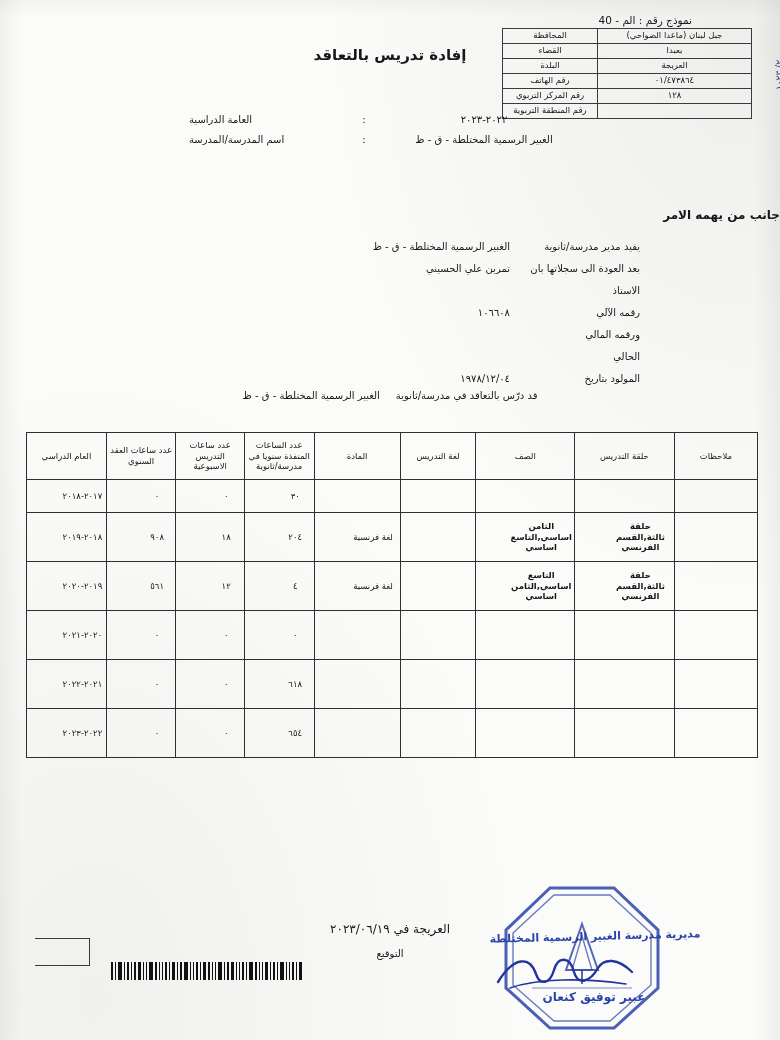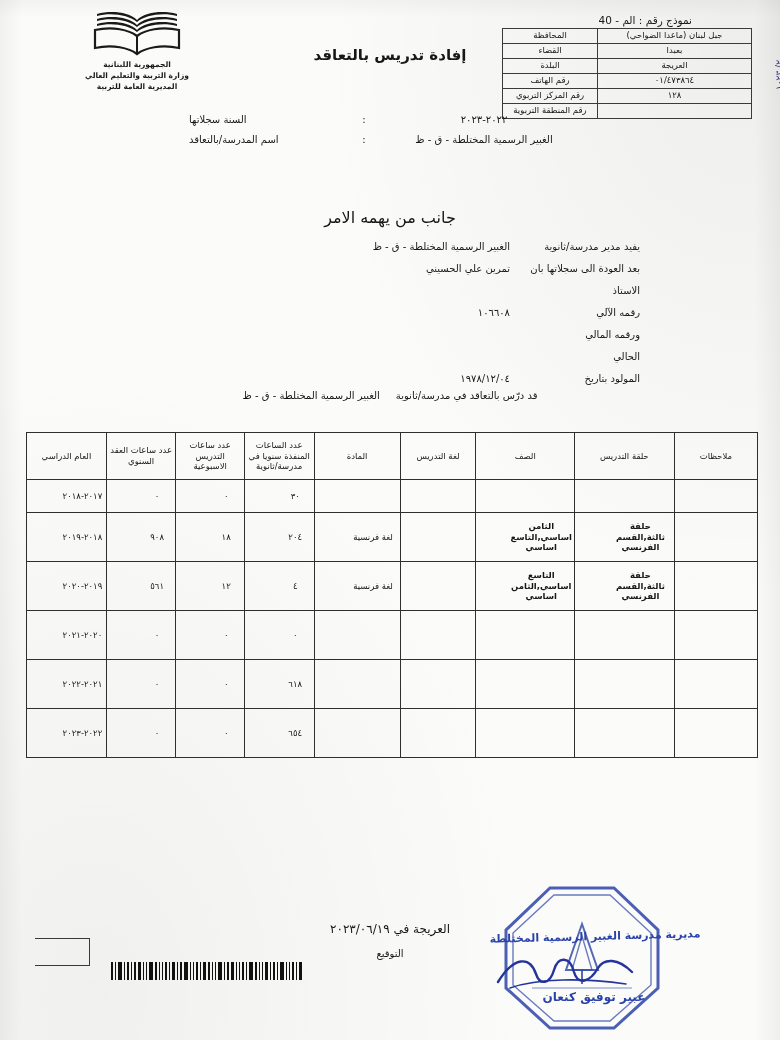--- a/index.html
+++ b/index.html
@@ -121,22 +121,22 @@
     text-align: left;
     padding-left: 8px;
   }
   .meta-row .sep { width: 10px; text-align: center; }
   .meta-row .v { width: 230px; text-align: center; }
 
   .to-whom {
     position: absolute;
     top: 208px;
     left: 0; right: 0;
-    text-align: center;
-    font-size: 16px;
+    font-size: 12px;
+    font-weight: bold;
   }
 
   .body-block {
     position: absolute;
     top: 236px;
     right: 0; left: 0;
     font-size: 10px;
     line-height: 22px;
   }
   .bl {
@@ -314,48 +314,31 @@
         <td></td>
         <td class="lbl">رقم المنطقة التربوية</td>
       </tr>
     </tbody>
   </table>
 
   <div class="side-mark">٢/ ١٠٢٣</div>
 
   <div class="doc-title">إفادة تدريس بالتعاقد</div>
 
-  <div class="emblem">
-    <svg width="96" height="52" viewBox="0 0 96 52">
-      <path d="M48 14 C40 6, 22 4, 8 8 L8 10 C22 6, 40 9, 48 16 Z" fill="#1a1a1a"></path>
-      <path d="M48 14 C56 6, 74 4, 88 8 L88 10 C74 6, 56 9, 48 16 Z" fill="#1a1a1a"></path>
-      <path d="M48 19 C40 11, 22 9, 8 13 L8 15 C22 11, 40 14, 48 21 Z" fill="#1a1a1a"></path>
-      <path d="M48 19 C56 11, 74 9, 88 13 L88 15 C74 11, 56 14, 48 21 Z" fill="#1a1a1a"></path>
-      <path d="M48 24 C40 16, 22 14, 8 18 L8 20 C22 16, 40 19, 48 26 Z" fill="#1a1a1a"></path>
-      <path d="M48 24 C56 16, 74 14, 88 18 L88 20 C74 16, 56 19, 48 26 Z" fill="#1a1a1a"></path>
-      <path d="M6 24 C24 20, 40 24, 48 30 C56 24, 72 20, 90 24 L90 42 C72 38, 56 42, 48 48 C40 42, 24 38, 6 42 Z" fill="none" stroke="#1a1a1a" stroke-width="2.2"></path>
-      <path d="M48 30 L48 48" stroke="#1a1a1a" stroke-width="2"></path>
-    </svg>
-    <div class="lines">
-      <div>الجمهورية اللبنانية</div>
-      <div>وزارة التربية والتعليم العالي</div>
-      <div>المديرية العامة للتربية</div>
-    </div>
-  </div>
 
   <div class="meta">
     <div class="meta-row">
       <div class="v">٢٠٢٢-٢٠٢٣</div>
       <div class="sep">:</div>
-      <div class="k">السنة سجلاتها</div>
+      <div class="k">العامة الدراسية</div>
     </div>
     <div class="meta-row">
       <div class="v">الغبير الرسمية المختلطة - ق - ظ</div>
       <div class="sep">:</div>
-      <div class="k">اسم المدرسة/بالتعاقد</div>
+      <div class="k">اسم المدرسة/المدرسة</div>
     </div>
   </div>
 
   <div class="to-whom">جانب من يهمه الامر</div>
 
   <div class="body-block">
     <div class="bl">
       <div class="k">يفيد مدير مدرسة/ثانوية</div>
       <div class="v">الغبير الرسمية المختلطة - ق - ظ</div>
     </div>

